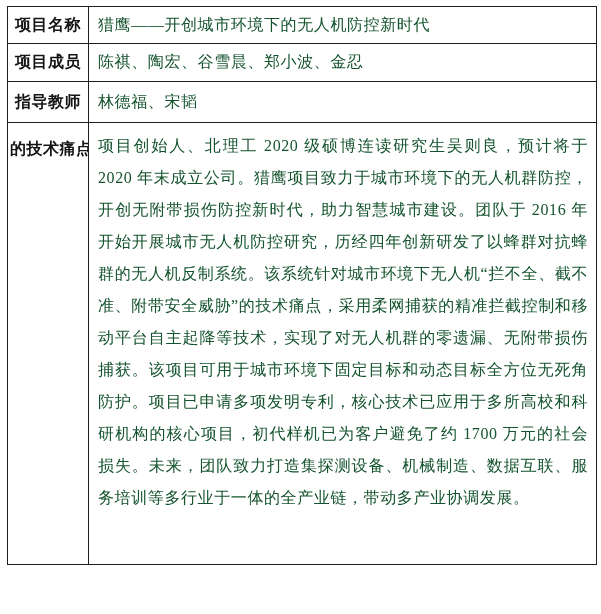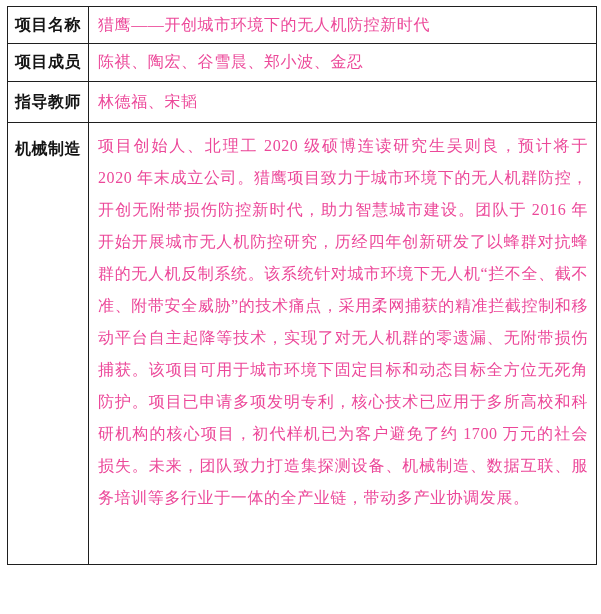--- a/index.html
+++ b/index.html
@@ -35,21 +35,21 @@
     font-weight: bold;
     color: #141414;
     font-size: 16px;
     text-align: center;
     vertical-align: middle;
     padding: 0 2px;
     letter-spacing: 0.5px;
     white-space: nowrap;
   }
   .doc-table td {
-    color: #ec4899;
+    color: #14532d;
     font-size: 16px;
     vertical-align: middle;
     padding: 0 8px 0 9px;
     letter-spacing: 0.6px;
   }
   tr.r-name  { height: 37px; }
   tr.r-lead  { height: 39px; }
   tr.r-memb  { height: 38px; }
   tr.r-advs  { height: 41px; }
   tr.r-intro { height: 442px; }
@@ -79,17 +79,17 @@
     </tr>
     <tr class="r-memb">
       <th>项目成员</th>
       <td>陈祺、陶宏、谷雪晨、郑小波、金忍</td>
     </tr>
     <tr class="r-advs">
       <th>指导教师</th>
       <td>林德福、宋韬</td>
     </tr>
     <tr class="r-intro">
-      <th>机械制造</th>
+      <th>的技术痛点</th>
       <td>项目创始人、北理工 2020 级硕博连读研究生吴则良，预计将于 2020 年末成立公司。猎鹰项目致力于城市环境下的无人机群防控，开创无附带损伤防控新时代，助力智慧城市建设。团队于 2016 年开始开展城市无人机防控研究，历经四年创新研发了以蜂群对抗蜂群的无人机反制系统。该系统针对城市环境下无人机“拦不全、截不准、附带安全威胁”的技术痛点，采用柔网捕获的精准拦截控制和移动平台自主起降等技术，实现了对无人机群的零遗漏、无附带损伤捕获。该项目可用于城市环境下固定目标和动态目标全方位无死角防护。项目已申请多项发明专利，核心技术已应用于多所高校和科研机构的核心项目，初代样机已为客户避免了约 1700 万元的社会损失。未来，团队致力打造集探测设备、机械制造、数据互联、服务培训等多行业于一体的全产业链，带动多产业协调发展。</td>
     </tr>
   </tbody>
 </table>
 
 </body></html>

